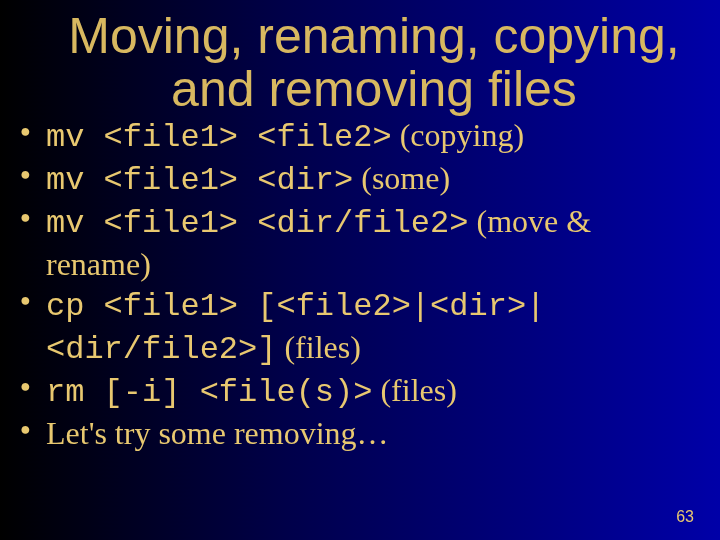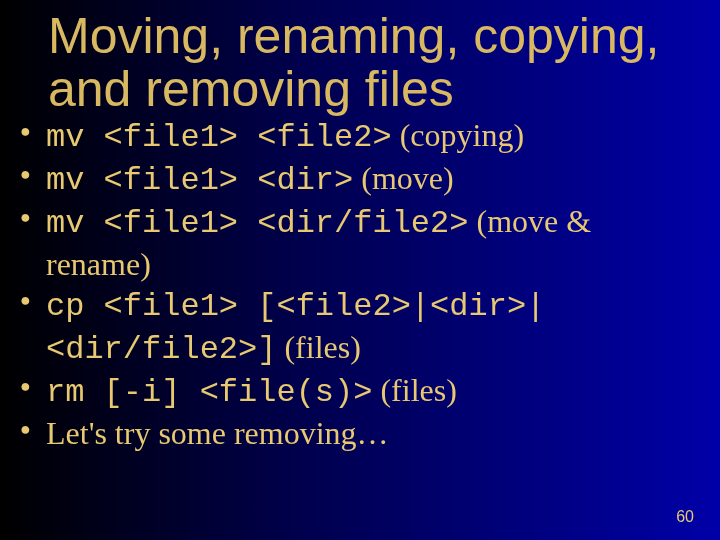--- a/index.html
+++ b/index.html
@@ -15,20 +15,21 @@
     color: #e8c870;
     position: relative;
   }
   .title {
     font-family: Arial, Helvetica, sans-serif;
     color: #d8b860;
     font-size: 50px;
     line-height: 1.05;
     padding: 10px 20px 0 48px;
     letter-spacing: 0px;
+    text-align: center;
   }
   ul.bullets {
     list-style: none;
     margin: 0;
     padding: 0 24px 0 20px;
     font-size: 32px;
     line-height: 1.25;
   }
   ul.bullets > li {
     position: relative;
@@ -61,29 +62,29 @@
 </head>
 <body>
 
 <div class="title">Moving, renaming, copying, and removing files</div>
 
 <ul class="bullets">
   <li>
     <span class="mono">mv &lt;file1&gt; &lt;file2&gt;</span><span class="serif"> (copying)</span>
   </li>
   <li>
-    <span class="mono">mv &lt;file1&gt; &lt;dir&gt;</span><span class="serif"> (move)</span>
+    <span class="mono">mv &lt;file1&gt; &lt;dir&gt;</span><span class="serif"> (some)</span>
   </li>
   <li>
     <span class="mono">mv &lt;file1&gt; &lt;dir/file2&gt;</span><span class="serif"> (move &amp; rename)</span>
   </li>
   <li>
     <span class="mono">cp &lt;file1&gt; [&lt;file2&gt;|&lt;dir&gt;|&lt;dir/file2&gt;]</span><span class="serif"> (files)</span>
   </li>
   <li>
     <span class="mono">rm [-i] &lt;file(s)&gt;</span><span class="serif"> (files)</span>
   </li>
   <li>
     <span class="mono"></span><span class="serif">Let's try some removing…</span>
   </li>
 </ul>
 
-<div class="pagenum">60</div>
+<div class="pagenum">63</div>
 
 </body></html>

